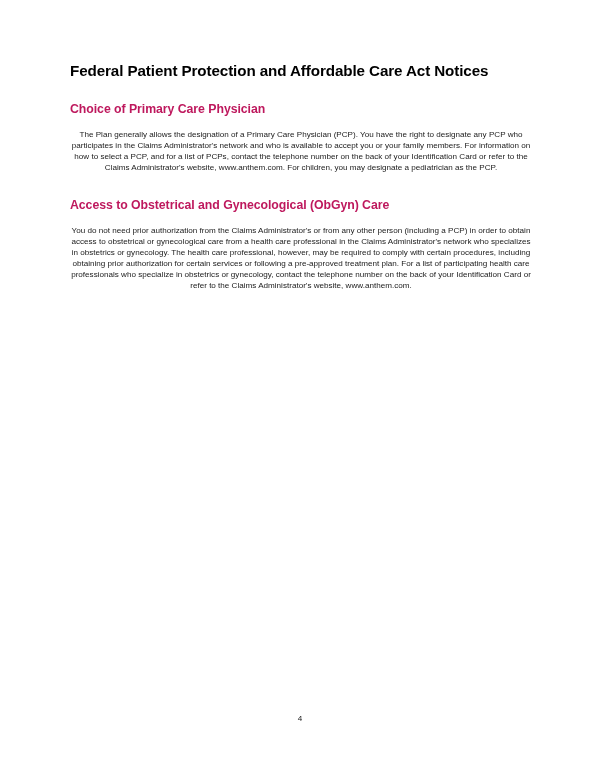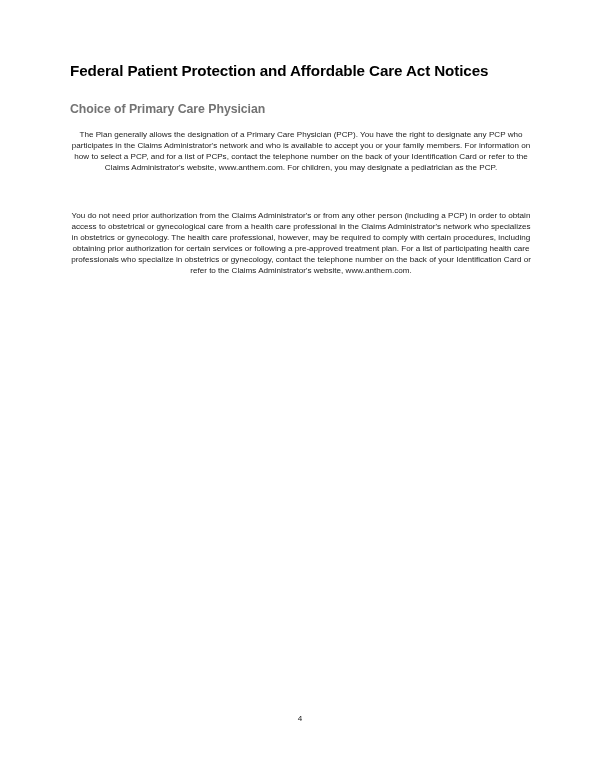--- a/index.html
+++ b/index.html
@@ -37,21 +37,21 @@
     line-height: 1.2;
     margin: 0 0 0 0;
     color: #000000;
   }
   .section-heading {
     font-size: 12.3px;
     font-weight: bold;
     letter-spacing: -0.05px;
     line-height: 1.2;
     margin: 0;
-    color: #737373;
+    color: #be185d;
   }
   .heading-gap-1 { height: 22px; }
   .heading-gap-2 { height: 25px; }
   .para-gap { height: 12px; }
   .body-para {
     font-size: 8.1px;
     line-height: 11.05px;
     margin: 0;
     color: #1a1a1a;
     text-align: center;
@@ -79,20 +79,21 @@
     <div class="heading-gap-1"></div>
 
     <h2 class="section-heading">Choice of Primary Care Physician</h2>
 
     <div class="para-gap"></div>
 
     <p class="body-para">The Plan generally allows the designation of a Primary Care Physician (PCP). You have the right to designate any PCP who participates in the Claims Administrator's network and who is available to accept you or your family members. For information on how to select a PCP, and for a list of PCPs, contact the telephone number on the back of your Identification Card or refer to the Claims Administrator's website, www.anthem.com. For children, you may designate a pediatrician as the PCP.</p>
 
     <div class="heading-gap-2"></div>
 
+    <h2 class="section-heading">Access to Obstetrical and Gynecological (ObGyn) Care</h2>
 
     <div class="para-gap"></div>
 
     <p class="body-para">You do not need prior authorization from the Claims Administrator's or from any other person (including a PCP) in order to obtain access to obstetrical or gynecological care from a health care professional in the Claims Administrator's network who specializes in obstetrics or gynecology.  The health care professional, however, may be required to comply with certain procedures, including obtaining prior authorization for certain services or following a pre-approved treatment plan.  For a list of participating health care professionals who specialize in obstetrics or gynecology, contact the telephone number on the back of your Identification Card or refer to the Claims Administrator's website, www.anthem.com.</p>
 
   </div>
 
   <div class="page-number">4</div>
 
 </div>

